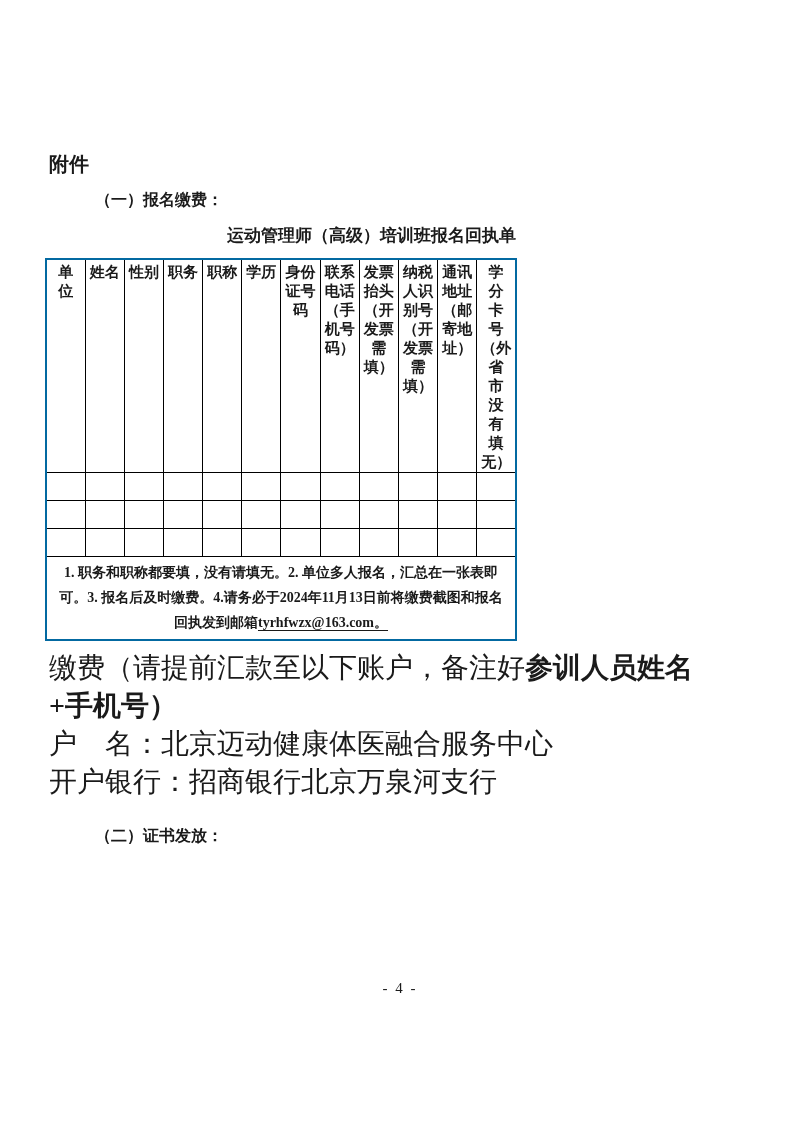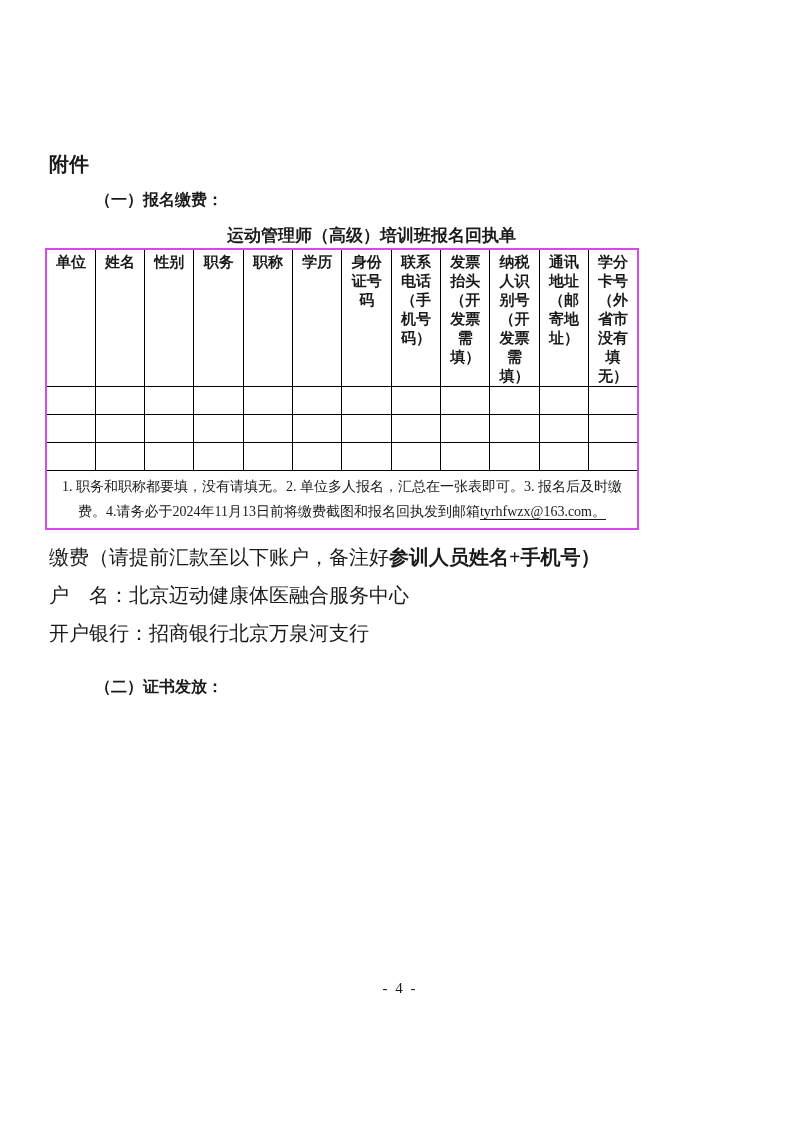--- a/index.html
+++ b/index.html
@@ -35,54 +35,54 @@
     text-indent: 2.2em;
   }
   .table-title {
     margin-top: 6px;
     text-align: center;
     font-size: 17px;
     font-weight: bold;
     line-height: 24px;
   }
   table.reg-table {
-    margin-top: 0;
+    margin-top: 10px;
     margin-left: -4px;
-    width: 594px;
+    width: 472px;
     border-collapse: collapse;
     table-layout: fixed;
-    border: 2px solid #d946ef;
+    border: 2px solid #0369a1;
   }
   table.reg-table th,
   table.reg-table td {
     border: 1px solid #000;
   }
   table.reg-table th {
     width: 8.333%;
     height: 134px;
     vertical-align: top;
     text-align: center;
     font-size: 15px;
     font-weight: bold;
     line-height: 19px;
     padding: 3px 4px 0 4px;
     word-break: break-all;
   }
   table.reg-table td.blank-cell { height: 28px; }
   table.reg-table td.note-cell {
     text-align: center;
     font-size: 14px;
-    font-weight: normal;
+    font-weight: bold;
     line-height: 25px;
     padding: 3px 6px 4px 6px;
   }
   .note-email { text-decoration: underline; text-underline-offset: 3px; }
   .pay-block { margin-top: 8px; }
   .pay-line {
-    font-size: 20px;
+    font-size: 28px;
     line-height: 38px;
   }
   .pay-bold { font-weight: bold; }
   .sec2-heading { margin-top: 17px; }
   .s2-body {
     font-size: 20px;
     line-height: 38px;
     text-indent: 2.2em;
   }
   .page-number {

